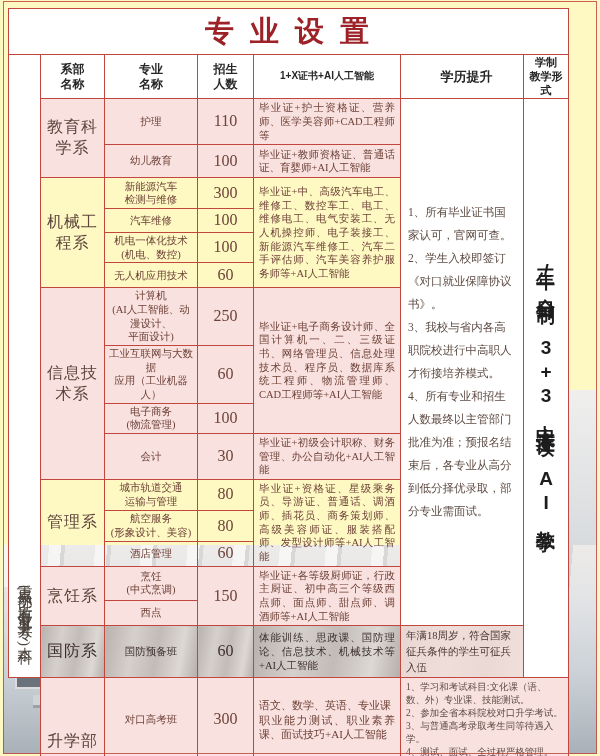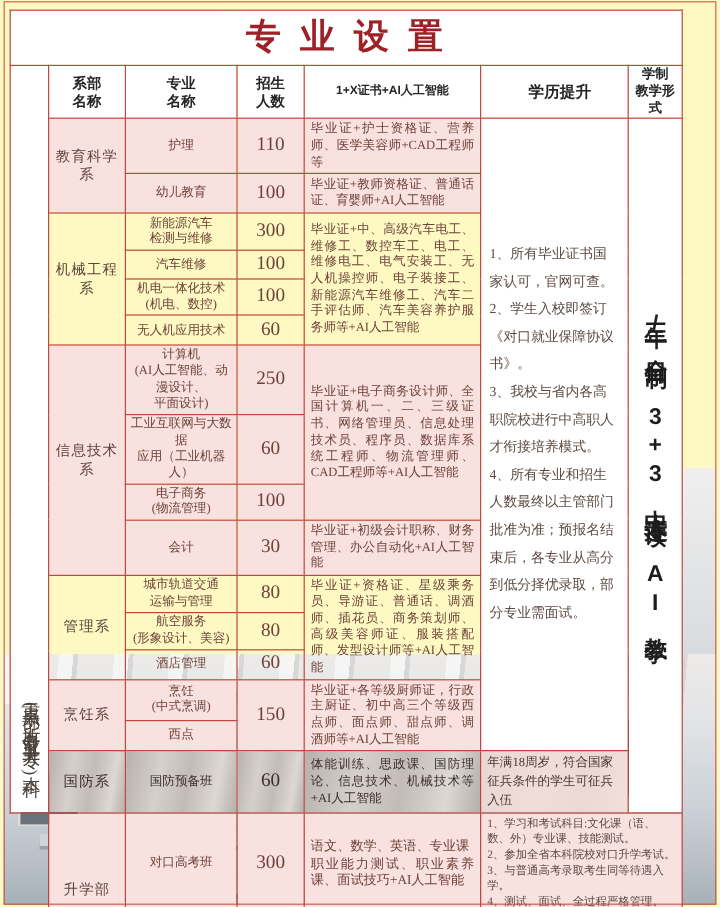--- a/index.html
+++ b/index.html
@@ -52,21 +52,21 @@
     letter-spacing:16px;padding-left:16px;background:#fff;
   }
   .hdr{
     font-family:"Liberation Sans","DejaVu Sans",sans-serif;
     font-weight:bold;color:#262626;font-size:12px;background:#fff;line-height:1.25;
   }
   .hdr-cert{font-size:10px;}
   .hdr-up{font-size:13px;padding-left:12px;}
   .hdr-sched{font-size:11px;}
   .pink{background:var(--pink);}
-  .dept{font-size:12px;letter-spacing:1px;color:#5e453c;}
+  .dept{font-size:16px;letter-spacing:1px;color:#5e453c;}
   .major{font-size:10.5px;}
   .count{font-size:16px;}
   .cert{text-align:justify;font-size:10.5px;line-height:1.3;padding:2px 5px;}
   .notes{
     background:#fff;text-align:left;vertical-align:middle;
     font-size:11.5px;line-height:2.0;color:var(--notes);padding:4px 7px;
   }
   .vslot{background:#fff;vertical-align:middle;padding:0;}
   .vtext{
     writing-mode:vertical-rl;text-orientation:upright;

